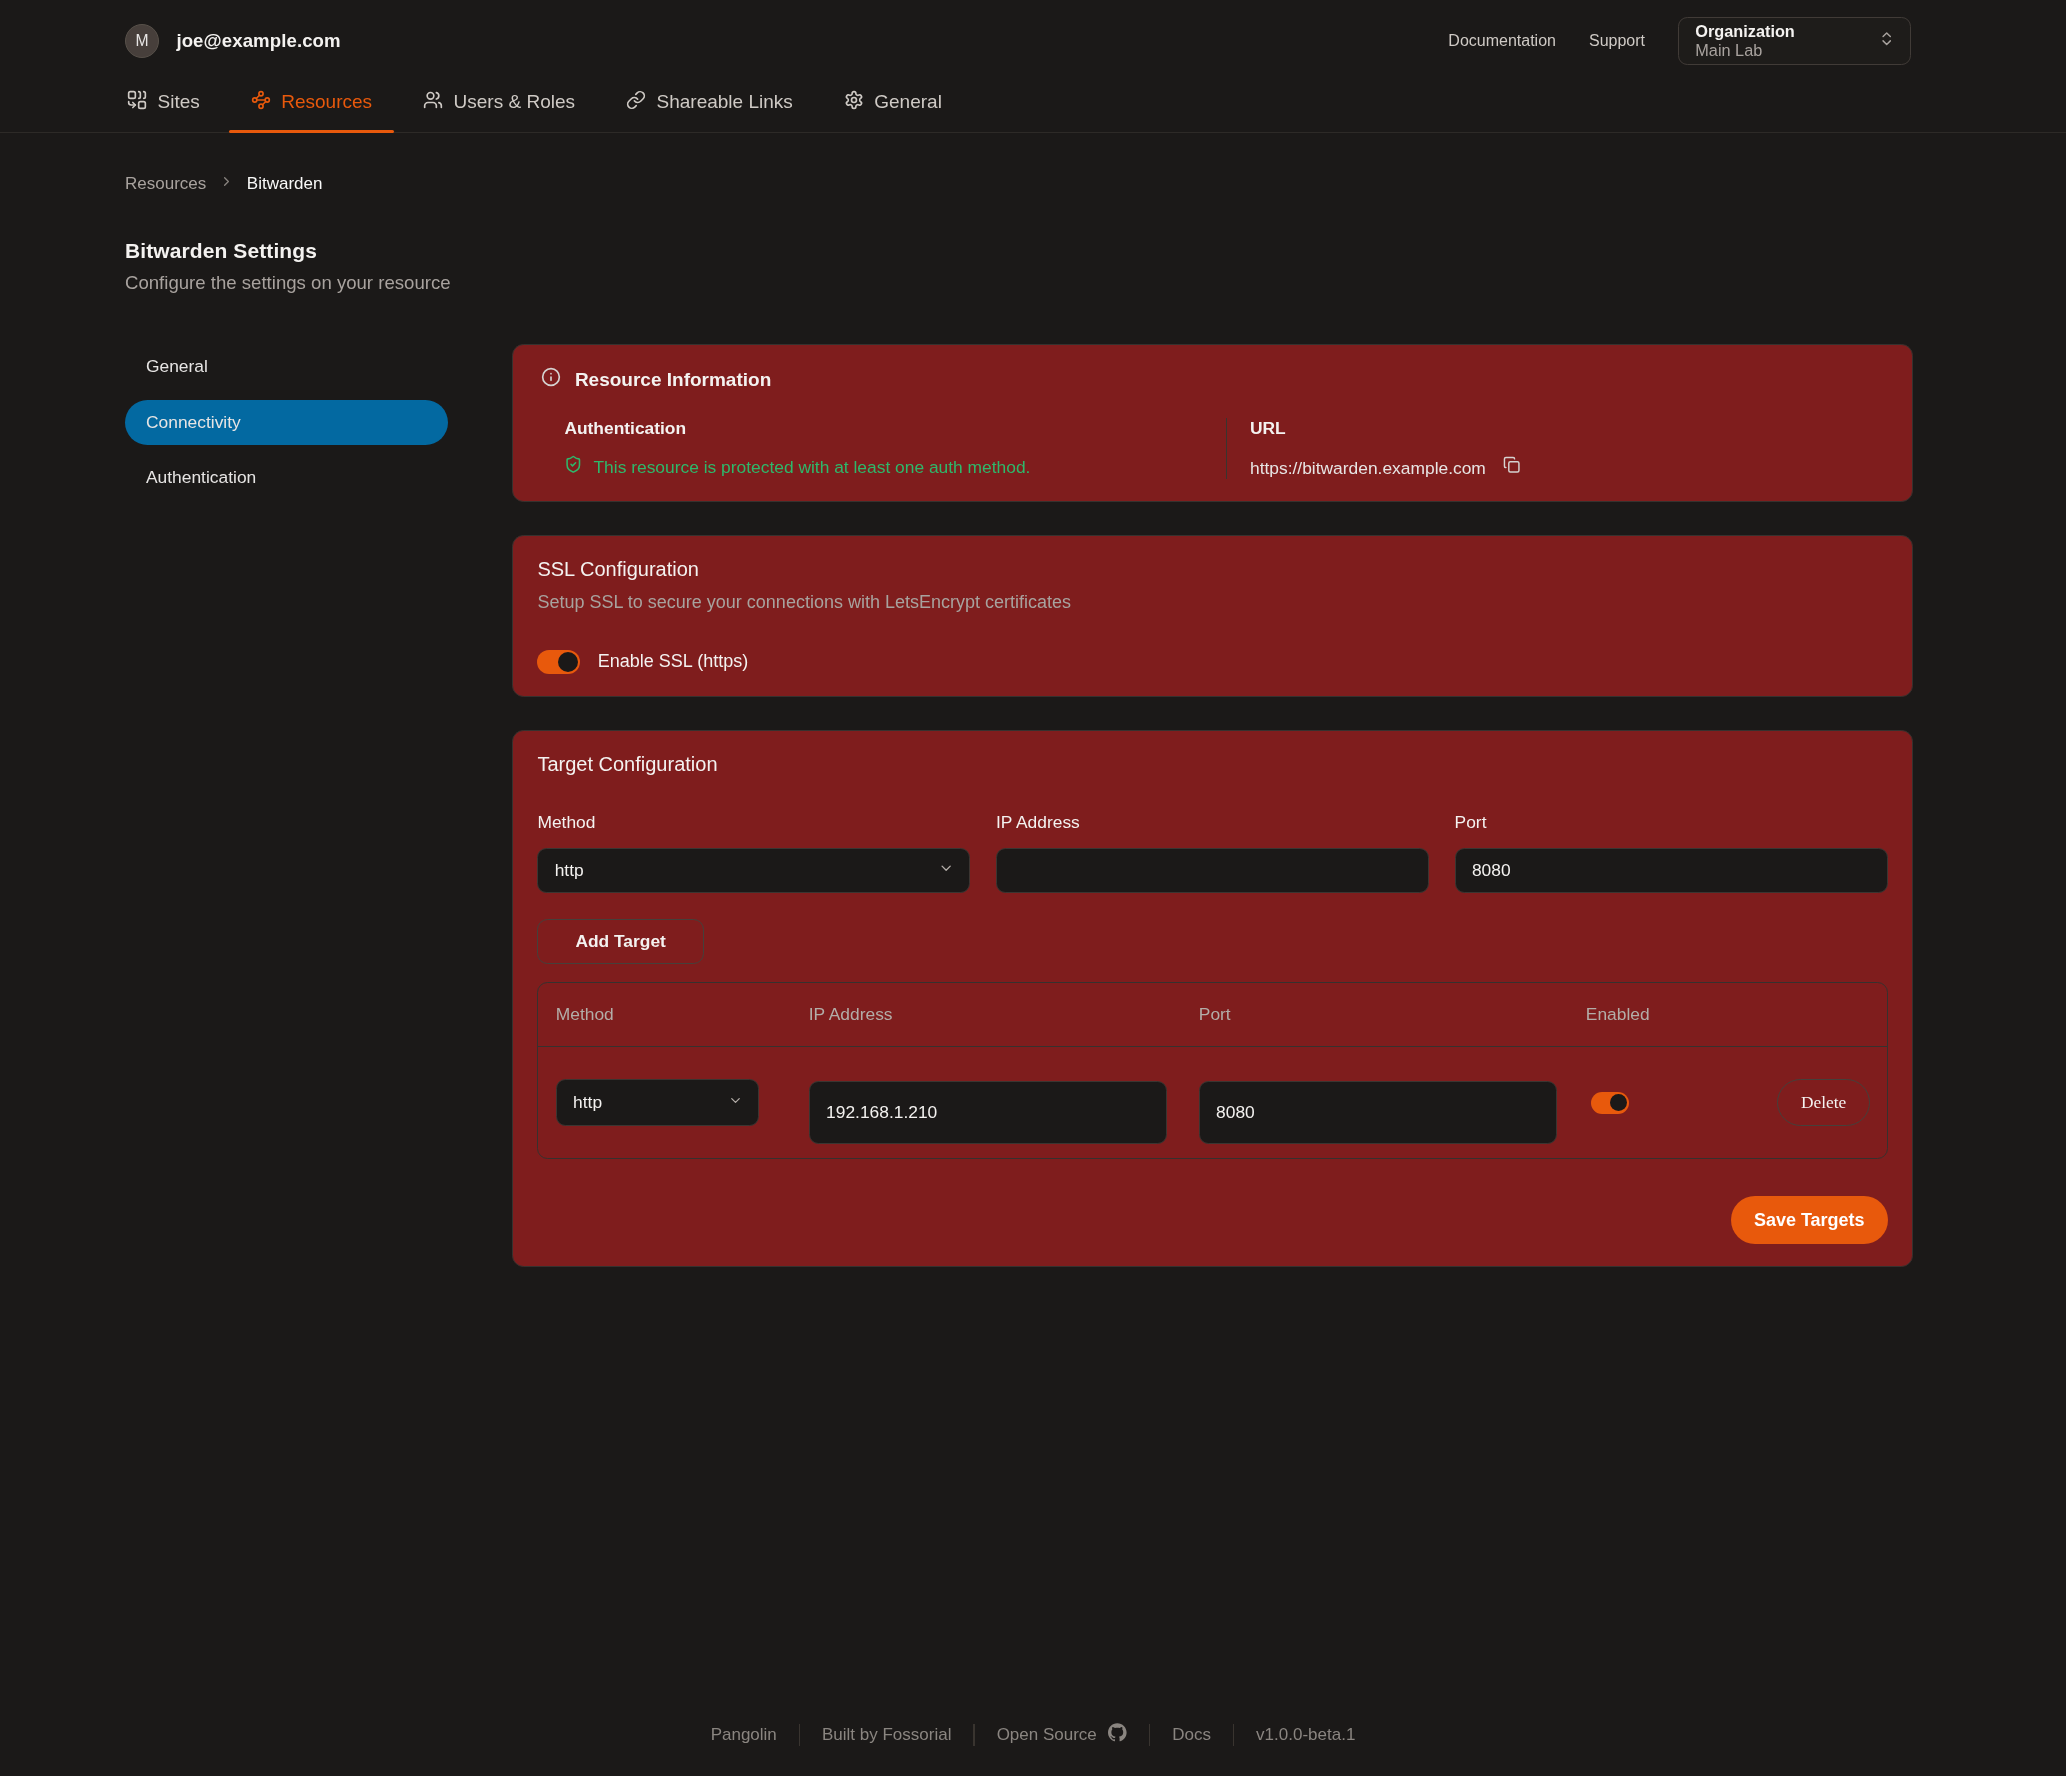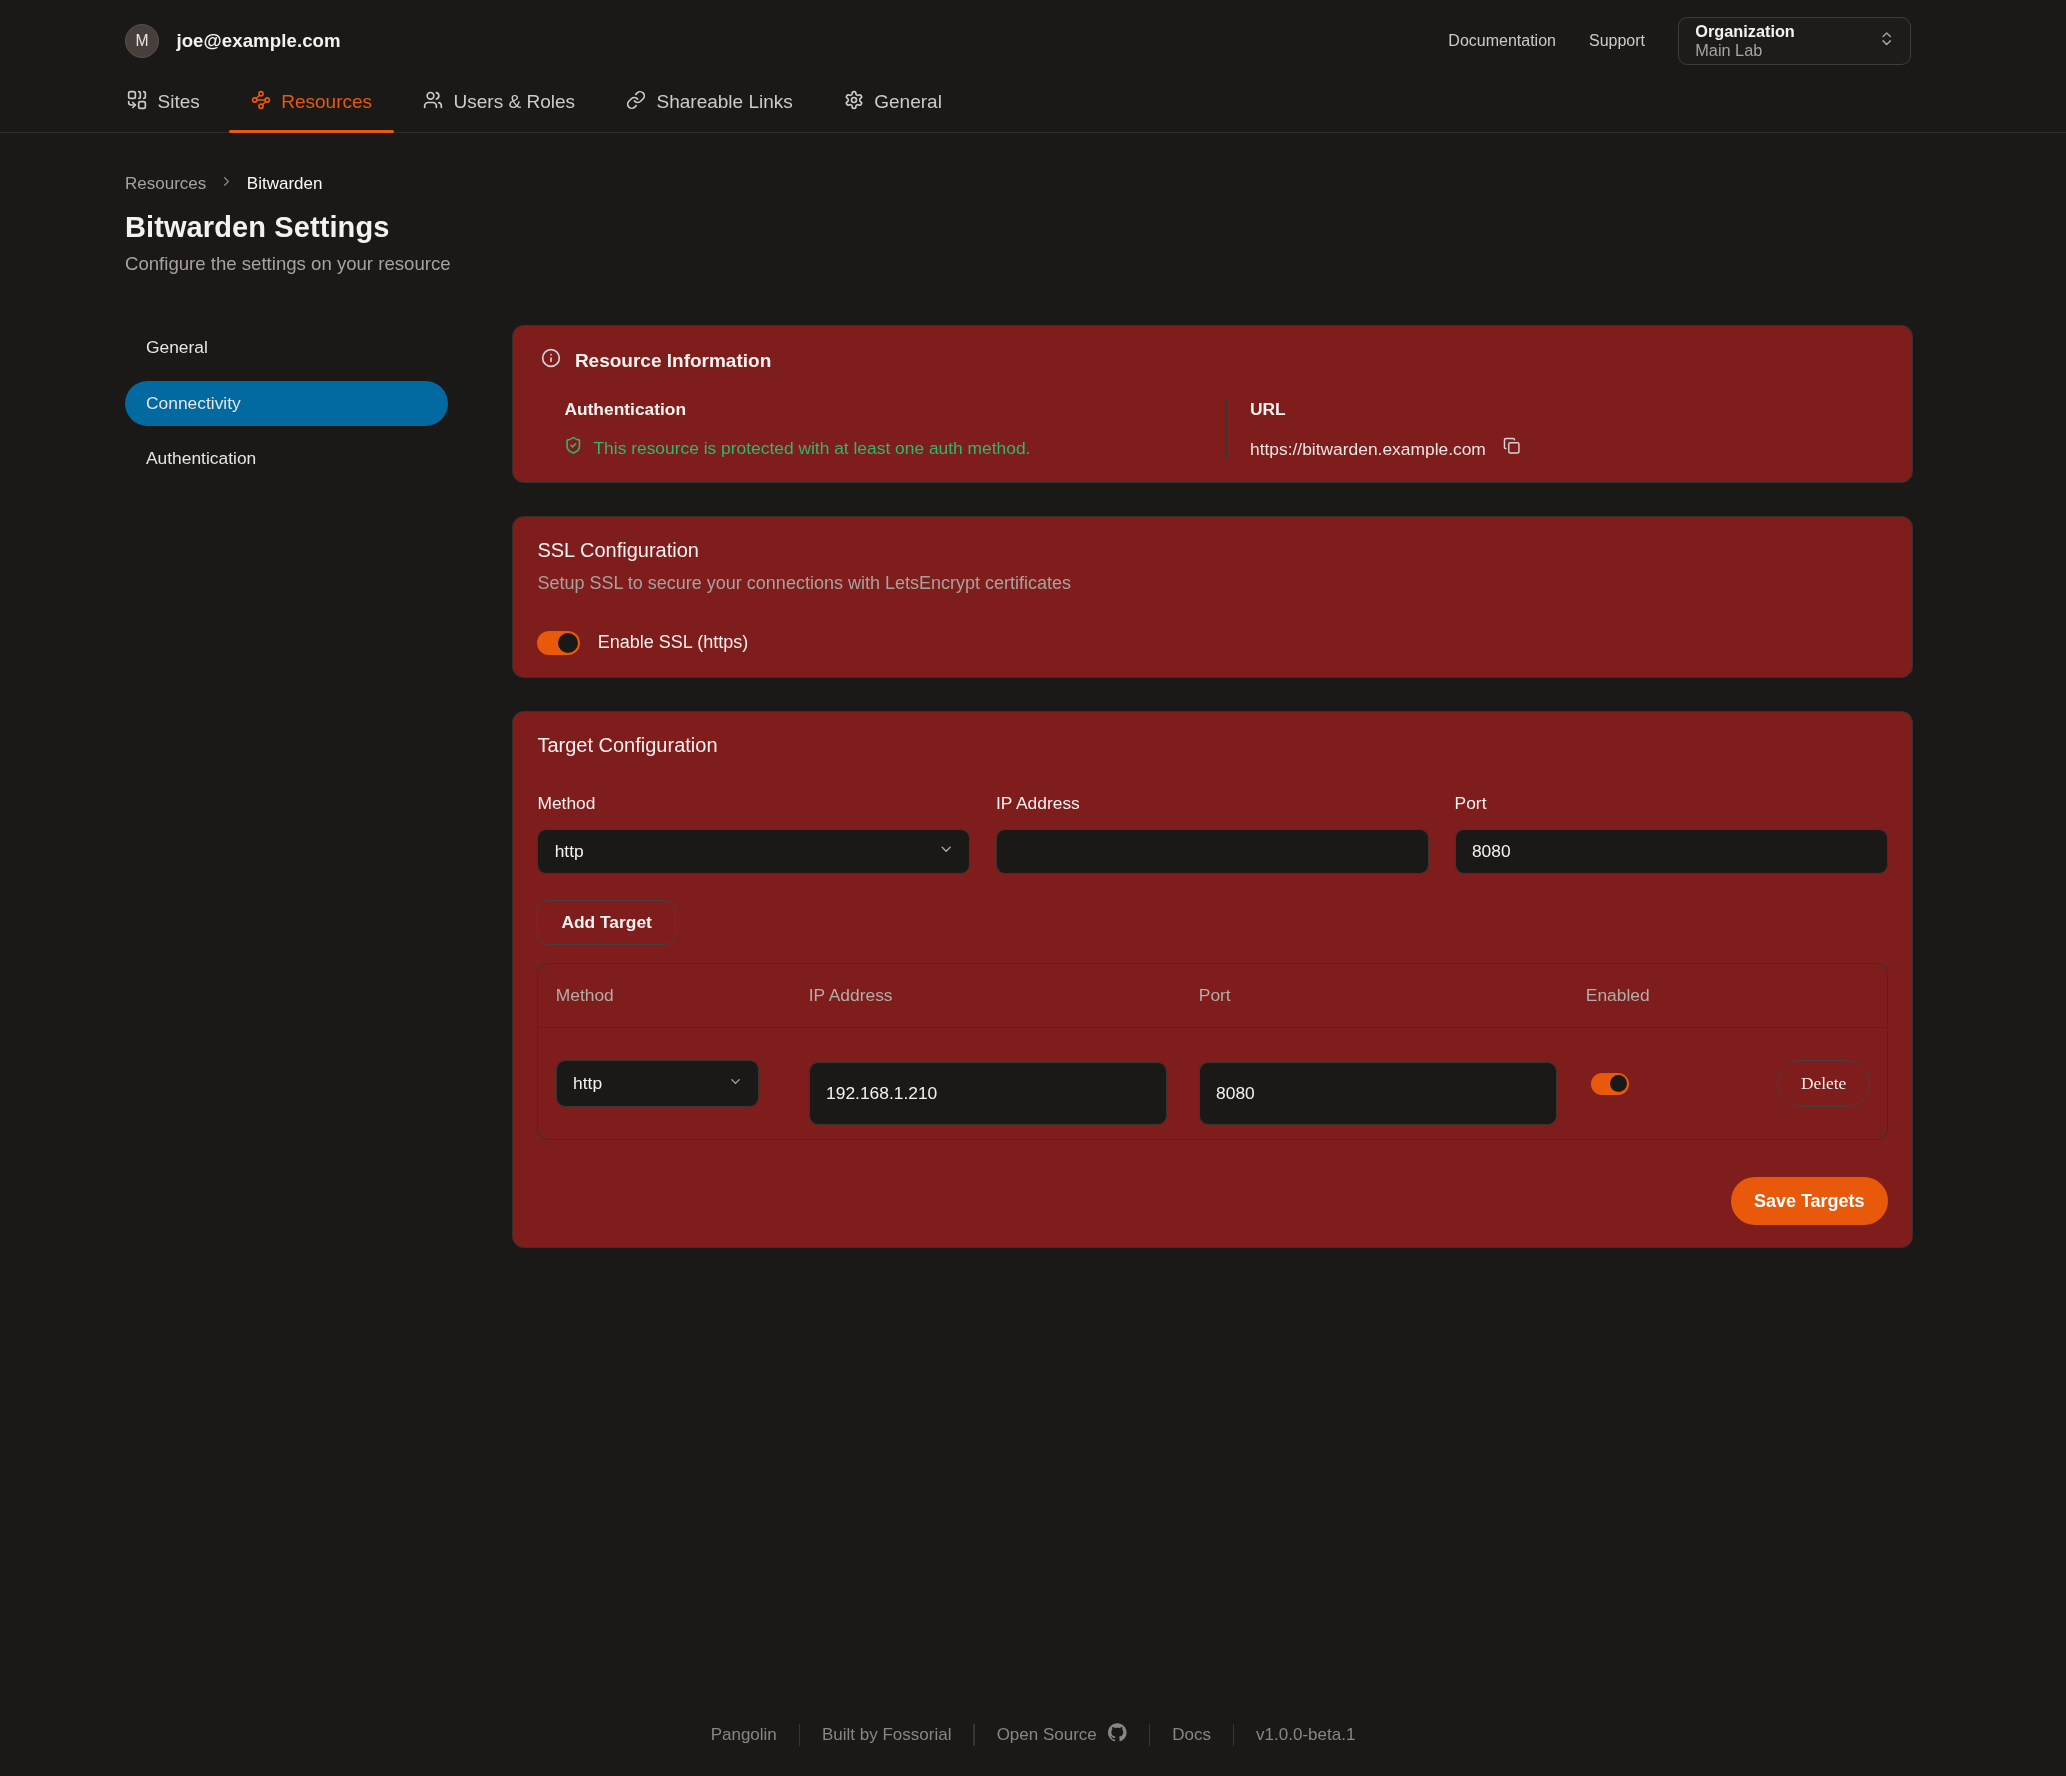--- a/index.html
+++ b/index.html
@@ -40,21 +40,21 @@
   .tab.active { color:#e8590c; font-weight:500; }
   .tab.active::after { content:""; position:absolute; left:0; right:0; bottom:-1.2px;
     height:3.5px; background:#e8590c; border-radius:1.7px; }
 
   
   .content { padding:41px 0 0 125px; width:1913px; }
   .breadcrumb { display:flex; align-items:center; gap:12.8px; font-size:17px; }
   .crumb-muted { color:#a8a29e; cursor:pointer; }
   .breadcrumb svg { color:#8a8580; }
   .crumb-current { color:#fafaf9; font-weight:500; }
-  h1.page-title { margin-top:17px; font-size:29px; font-weight:700; letter-spacing:0.1px; }
+  h1.page-title { margin-top:45px; font-size:21px; font-weight:700; letter-spacing:0.1px; }
   .page-subtitle { margin-top:9.3px; font-size:18.6px; color:#a8a29e; }
 
   .layout { display:flex; margin-top:50px; gap:64px; }
 
   
   .sidenav { width:323px; flex:0 0 auto; display:flex; flex-direction:column; gap:10.5px; }
   .side-item { height:45px; display:flex; align-items:center; padding:0 21px;
     border-radius:581px; font-size:17.4px; font-weight:500; color:#e7e5e4; cursor:pointer; }
   .side-item.active { background:#0369a1; }
 
@@ -91,21 +91,21 @@
   
   .tc-form { display:grid; grid-template-columns:1fr 1fr 1fr; column-gap:25.6px; margin-top:36px; }
   .field-label { font-size:17.4px; font-weight:500; margin-bottom:15px; }
   .select, .text-input { height:45px; border:1.2px solid #3b3531; border-radius:9.3px;
     background:#1b1918; color:#f4f2f0; font-size:17.4px;
     font-family:"Liberation Sans","DejaVu Sans",sans-serif; }
   .select { display:flex; align-items:center; justify-content:space-between;
     padding:0 15px 0 16.3px; cursor:pointer; }
   .select svg { color:#b3ada8; }
   .text-input { width:100%; padding:0 16.3px; outline:none; }
-  .btn-outline { margin-top:25.6px; height:45px; padding:0 23px; border:1.2px solid #45403b;
+  .btn-outline { margin-top:25.6px; height:45px; padding:0 37px; border:1.2px solid #45403b;
     border-radius:10.5px; background:none; color:#f4f2f0; font-size:17.4px; font-weight:600;
     font-family:inherit; cursor:pointer; }
 
   
   .targets-table { margin-top:18.6px; border:1.2px solid #36312e; border-radius:10.5px; overflow:hidden; }
   .t-head { display:grid; grid-template-columns:253px 390px 387px 1fr;
     border-bottom:1.2px solid #36312e; }
   .t-head > div { padding:21px 0 21px 17.4px; font-size:17.4px; color:#b3ada8; }
   .t-row { display:grid; grid-template-columns:253px 390px 387px 1fr; align-items:center;
     padding:14px 0; }

